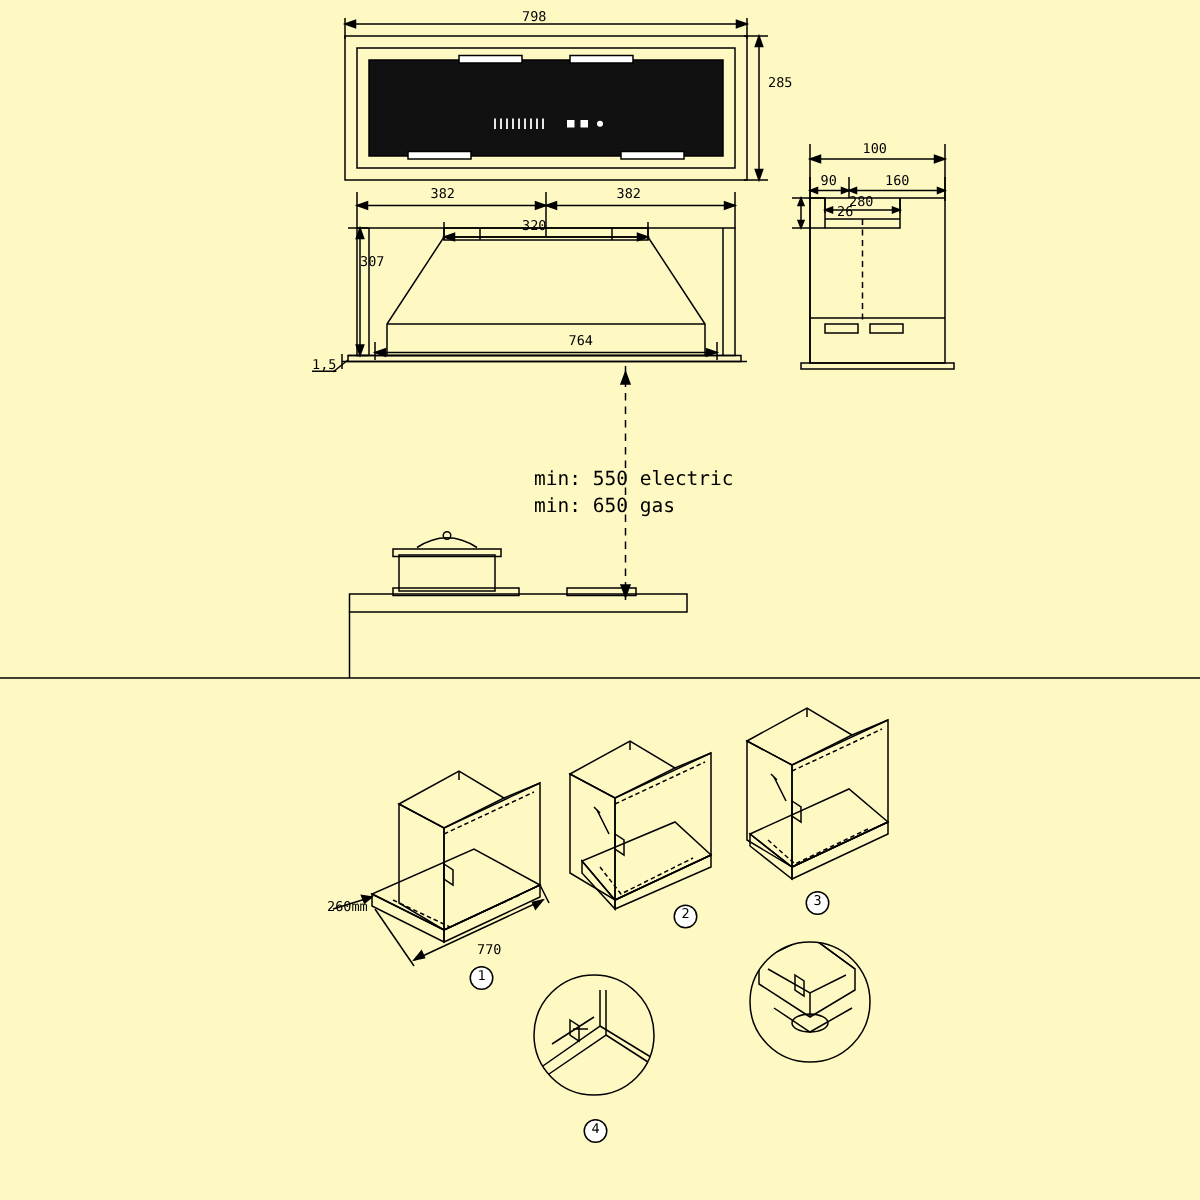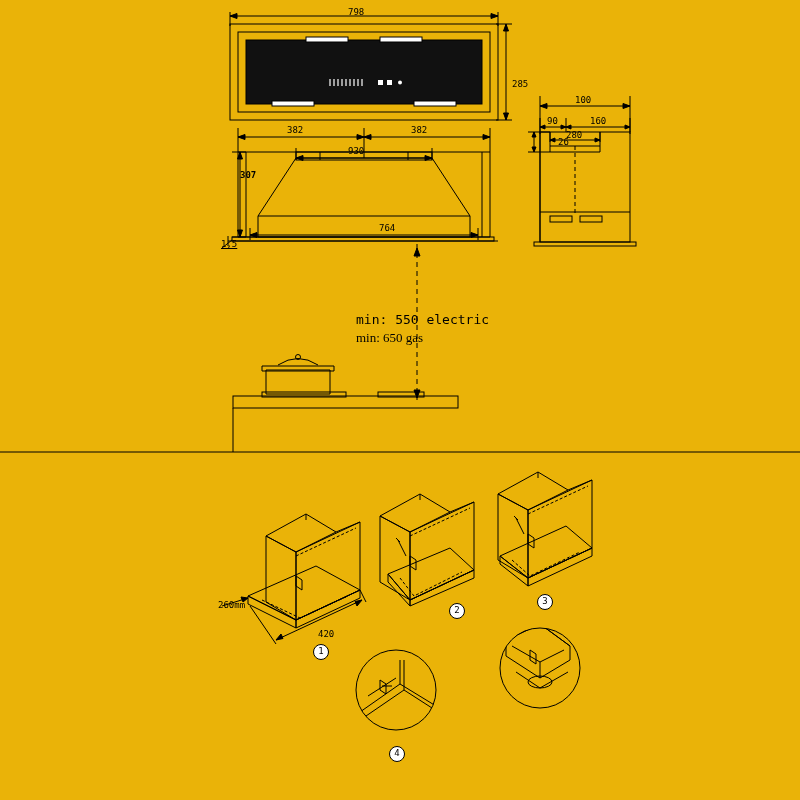--- a/index.html
+++ b/index.html
@@ -9,21 +9,21 @@
   }
   body {
     font-family: "DejaVu Sans Mono", monospace;
     color: #000000;
   }
   #sheet {
     position: relative;
     width: 800px;
     height: 800px;
     overflow: hidden;
-    background: #eab308;
+    background: #fef9c3;
   }
   #sheet svg {
     position: absolute;
     left: 0;
     top: 0;
   }
   .lbl {
     position: absolute;
     font-family: "DejaVu Sans Mono", monospace;
     font-size: 9px;
@@ -285,39 +285,39 @@
       <defs>
         <clipPath id="clip3">
             <circle cx="540" cy="668" r="40"></circle>
           </clipPath>
       </defs>
 
     </g>
   </svg>
 
   <div class="lbl" style="left:348px; top:8px;">798</div>
-  <div class="lbl" style="left:512px; top:80px;">285</div>
+  <div class="lbl" style="left:512px; top:52px;">285</div>
 
   <div class="lbl" style="left:287px; top:126px;">382</div>
   <div class="lbl" style="left:411px; top:126px;">382</div>
-  <div class="lbl" style="left:348px; top:147px;">930</div>
-  <div class="lbl" style="left:240px; top:171px;font-weight:bold;">307</div>
+  <div class="lbl" style="left:348px; top:147px;">320</div>
+  <div class="lbl" style="left:240px; top:171px;">307</div>
   <div class="lbl" style="left:348px; top:224px;margin-left:31px;">764</div>
-  <div class="lbl" style="left:221px; top:240px;text-decoration:underline;">1,5</div>
+  <div class="lbl" style="left:208px; top:240px;text-decoration:underline;">1,5</div>
 
   <div class="lbl" style="left:575px; top:96px;">100</div>
   <div class="lbl" style="left:547px; top:117px;">90</div>
   <div class="lbl" style="left:590px; top:117px;">160</div>
   <div class="lbl" style="left:566px; top:131px;">280</div>
   <div class="lbl" style="left:514px; top:138px;margin-left:44px;">26</div>
 
   <div class="lbl big" style="left:356px; top:313px;">min: 550 electric</div>
-  <div class="lbl big" style="left:356px; top:331px;font-family:Liberation Serif, serif;">min: 650 gas</div>
+  <div class="lbl big" style="left:356px; top:331px;">min: 650 gas</div>
 
   <div class="lbl" style="left:218px; top:601px;text-align:right;">260mm</div>
-  <div class="lbl" style="left:318px; top:630px;">420</div>
+  <div class="lbl" style="left:318px; top:630px;">770</div>
 
   <div class="callout-num" style="left:313px; top:644px;">1</div>
   <div class="callout-num" style="left:449px; top:603px;">2</div>
   <div class="callout-num" style="left:537px; top:594px;">3</div>
   <div class="callout-num" style="left:389px; top:746px;">4</div>
 
 </div>
 
 </body></html>

